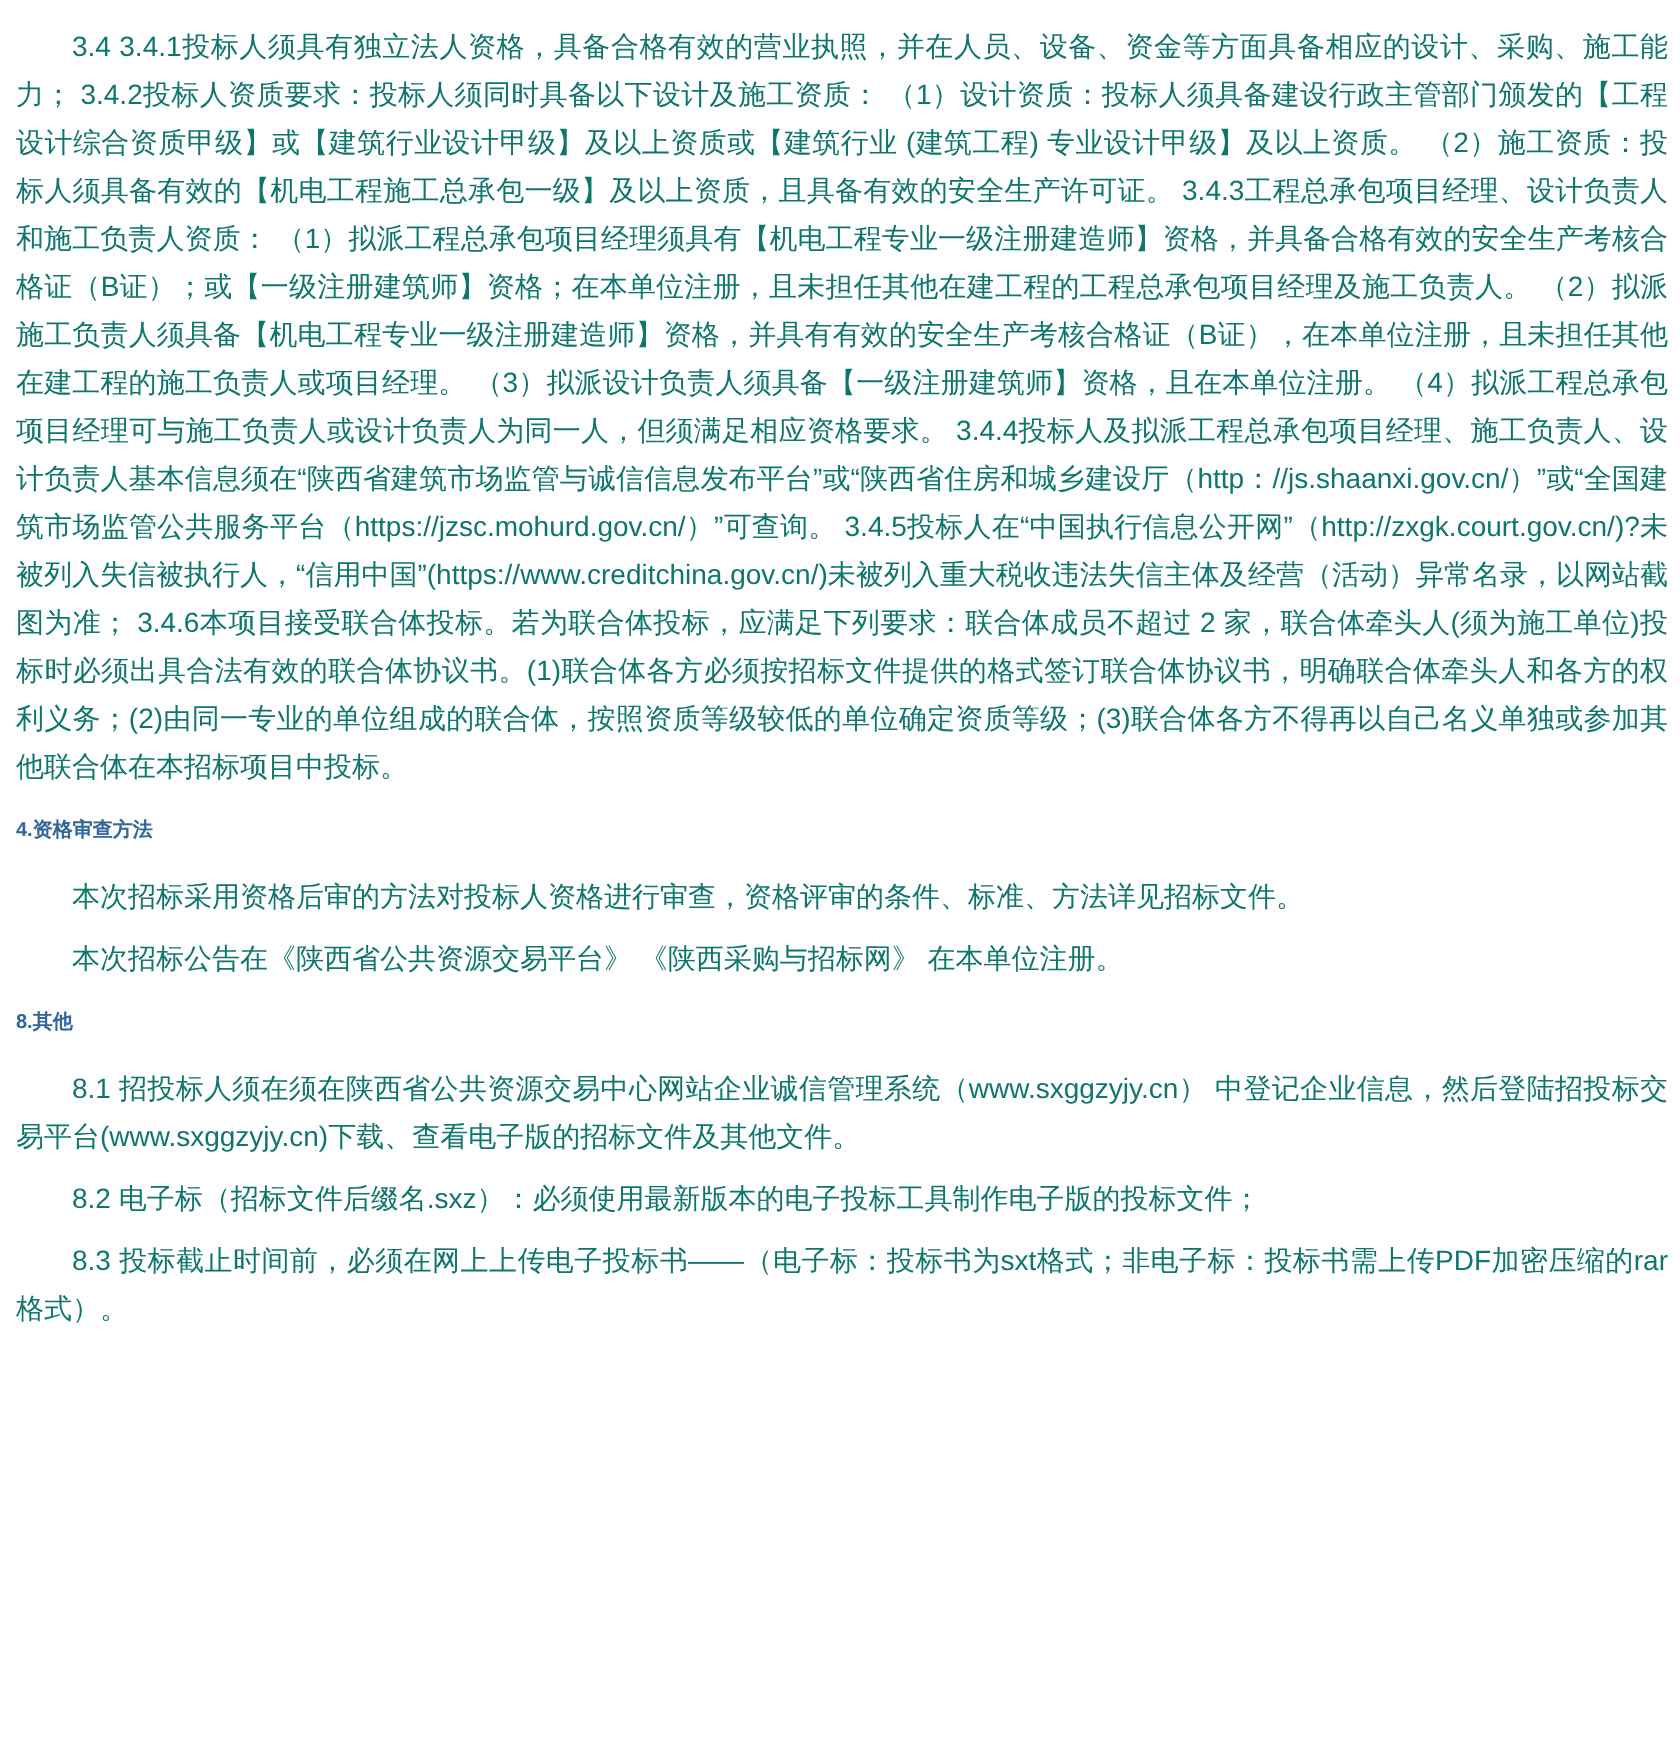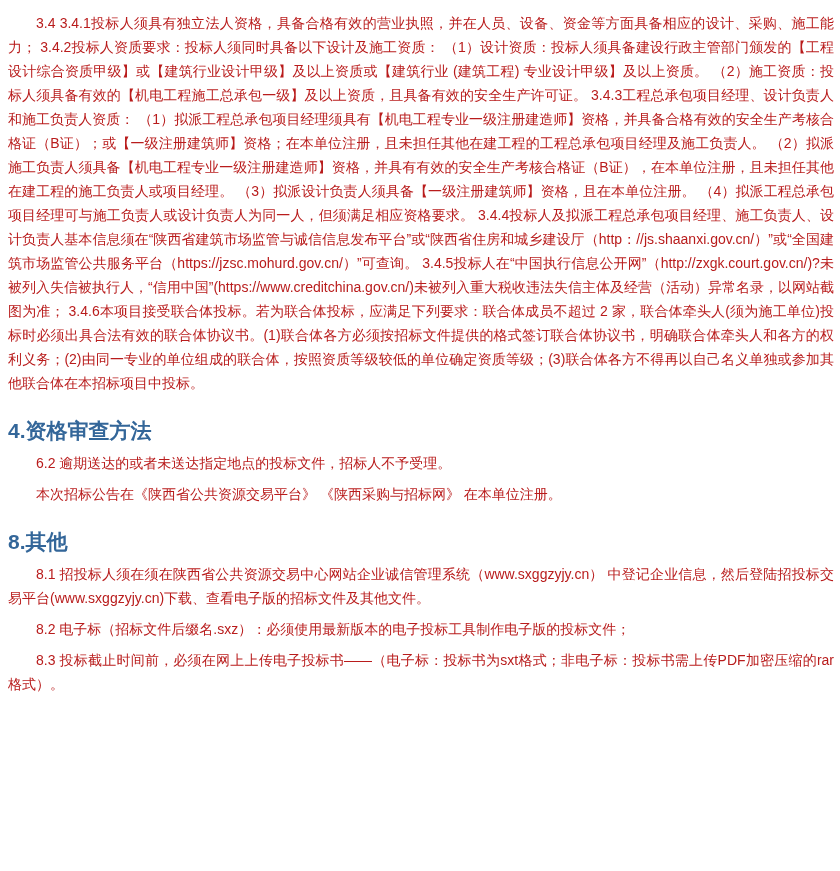--- a/index.html
+++ b/index.html
@@ -18,43 +18,43 @@
     width: 840px;
     padding: 4px 6px 6px 8px;
     color: #333333;
   }
   .doc p {
     margin: 7px 0;
     font-size: 14px;
     line-height: 24px;
     text-indent: 2em;
     text-align: justify;
-    color: #b91c1c;
+    color: #0f766e;
     word-break: break-all;
   }
   .doc h3 {
-    margin: 24px 0 8px 0;
-    font-size: 21px;
+    margin: 9px 0 8px 0;
+    font-size: 10px;
     line-height: 24px;
     font-weight: bold;
     color: #336699;
     text-indent: 0;
   }
 </style>
 </head>
 <body>
 
 <div class="doc">
 
   <p>3.4 3.4.1投标人须具有独立法人资格，具备合格有效的营业执照，并在人员、设备、资金等方面具备相应的设计、采购、施工能力； 3.4.2投标人资质要求：投标人须同时具备以下设计及施工资质： （1）设计资质：投标人须具备建设行政主管部门颁发的【工程设计综合资质甲级】或【建筑行业设计甲级】及以上资质或【建筑行业 (建筑工程) 专业设计甲级】及以上资质。 （2）施工资质：投标人须具备有效的【机电工程施工总承包一级】及以上资质，且具备有效的安全生产许可证。 3.4.3工程总承包项目经理、设计负责人和施工负责人资质： （1）拟派工程总承包项目经理须具有【机电工程专业一级注册建造师】资格，并具备合格有效的安全生产考核合格证（B证）；或【一级注册建筑师】资格；在本单位注册，且未担任其他在建工程的工程总承包项目经理及施工负责人。 （2）拟派施工负责人须具备【机电工程专业一级注册建造师】资格，并具有有效的安全生产考核合格证（B证），在本单位注册，且未担任其他在建工程的施工负责人或项目经理。 （3）拟派设计负责人须具备【一级注册建筑师】资格，且在本单位注册。 （4）拟派工程总承包项目经理可与施工负责人或设计负责人为同一人，但须满足相应资格要求。 3.4.4投标人及拟派工程总承包项目经理、施工负责人、设计负责人基本信息须在“陕西省建筑市场监管与诚信信息发布平台”或“陕西省住房和城乡建设厅（http：//js.shaanxi.gov.cn/）”或“全国建筑市场监管公共服务平台（https://jzsc.mohurd.gov.cn/）”可查询。 3.4.5投标人在“中国执行信息公开网”（http://zxgk.court.gov.cn/)?未被列入失信被执行人，“信用中国”(https://www.creditchina.gov.cn/)未被列入重大税收违法失信主体及经营（活动）异常名录，以网站截图为准； 3.4.6本项目接受联合体投标。若为联合体投标，应满足下列要求：联合体成员不超过 2 家，联合体牵头人(须为施工单位)投标时必须出具合法有效的联合体协议书。(1)联合体各方必须按招标文件提供的格式签订联合体协议书，明确联合体牵头人和各方的权利义务；(2)由同一专业的单位组成的联合体，按照资质等级较低的单位确定资质等级；(3)联合体各方不得再以自己名义单独或参加其他联合体在本招标项目中投标。</p>
 
   <h3>4.资格审查方法</h3>
+  <p>本次招标采用资格后审的方法对投标人资格进行审查，资格评审的条件、标准、方法详见招标文件。</p>
 
 
-  <p>6.2 逾期送达的或者未送达指定地点的投标文件，招标人不予受理。</p>
 
   <p>本次招标公告在《陕西省公共资源交易平台》 《陕西采购与招标网》 在本单位注册。</p>
 
   <h3>8.其他</h3>
   <p>8.1 招投标人须在须在陕西省公共资源交易中心网站企业诚信管理系统（www.sxggzyjy.cn） 中登记企业信息，然后登陆招投标交易平台(www.sxggzyjy.cn)下载、查看电子版的招标文件及其他文件。</p>
   <p>8.2 电子标（招标文件后缀名.sxz）：必须使用最新版本的电子投标工具制作电子版的投标文件；</p>
   <p>8.3 投标截止时间前，必须在网上上传电子投标书——（电子标：投标书为sxt格式；非电子标：投标书需上传PDF加密压缩的rar格式）。</p>
 
 </div>
 

